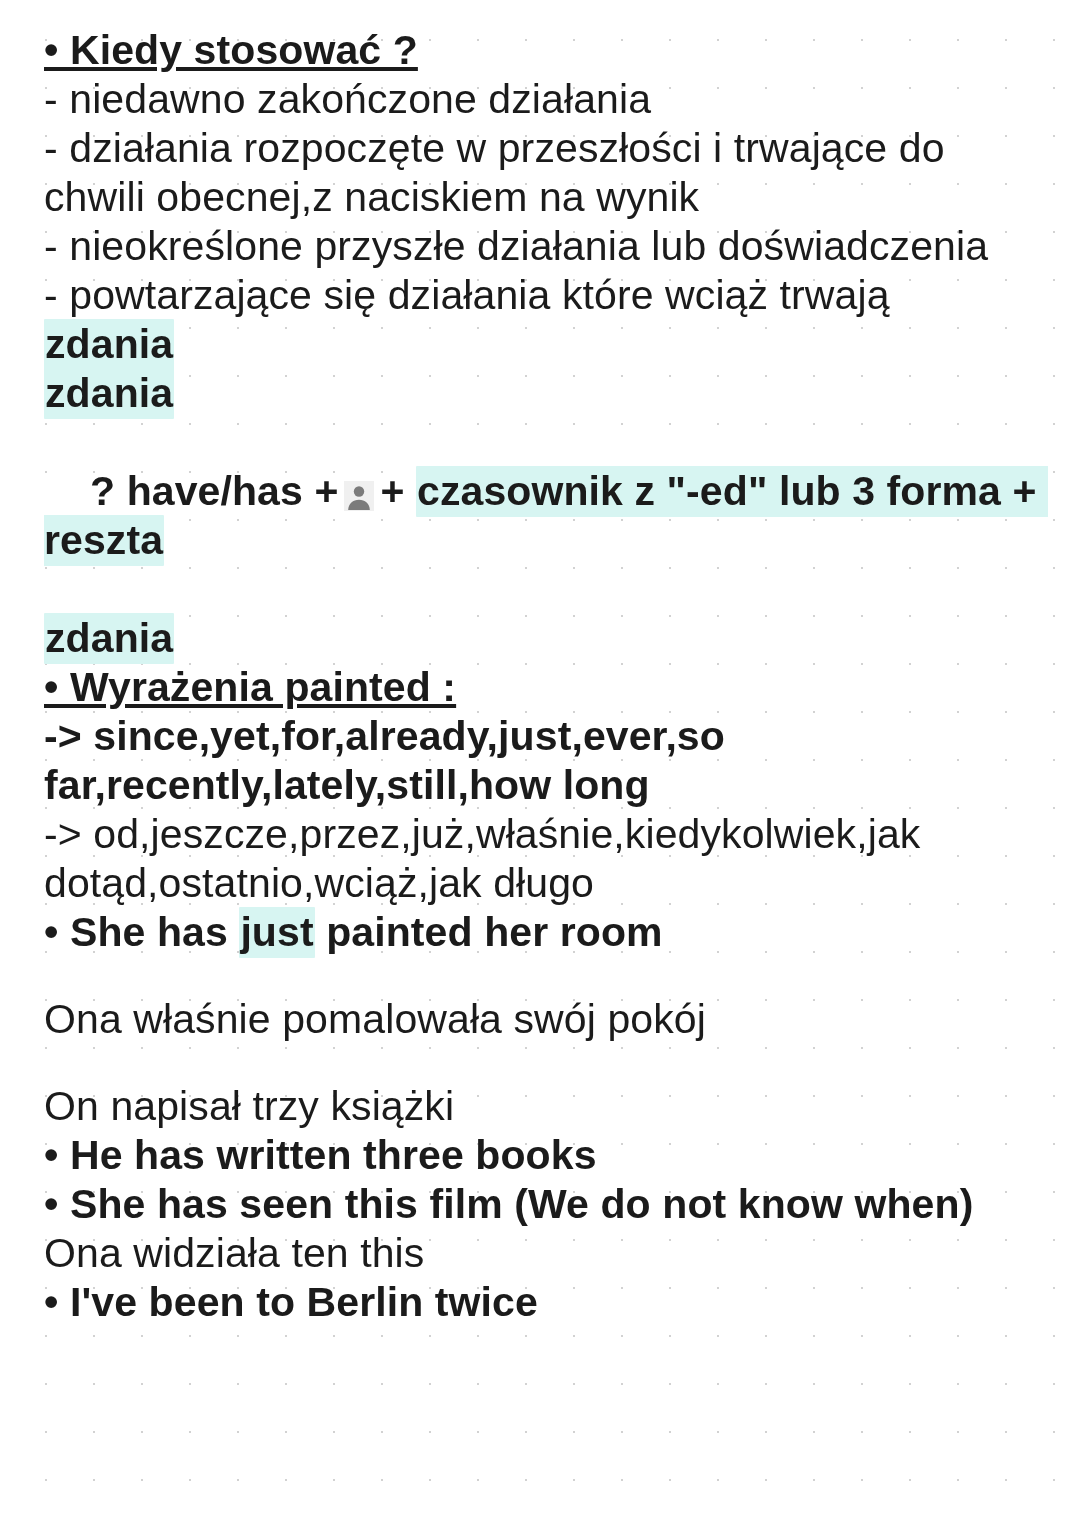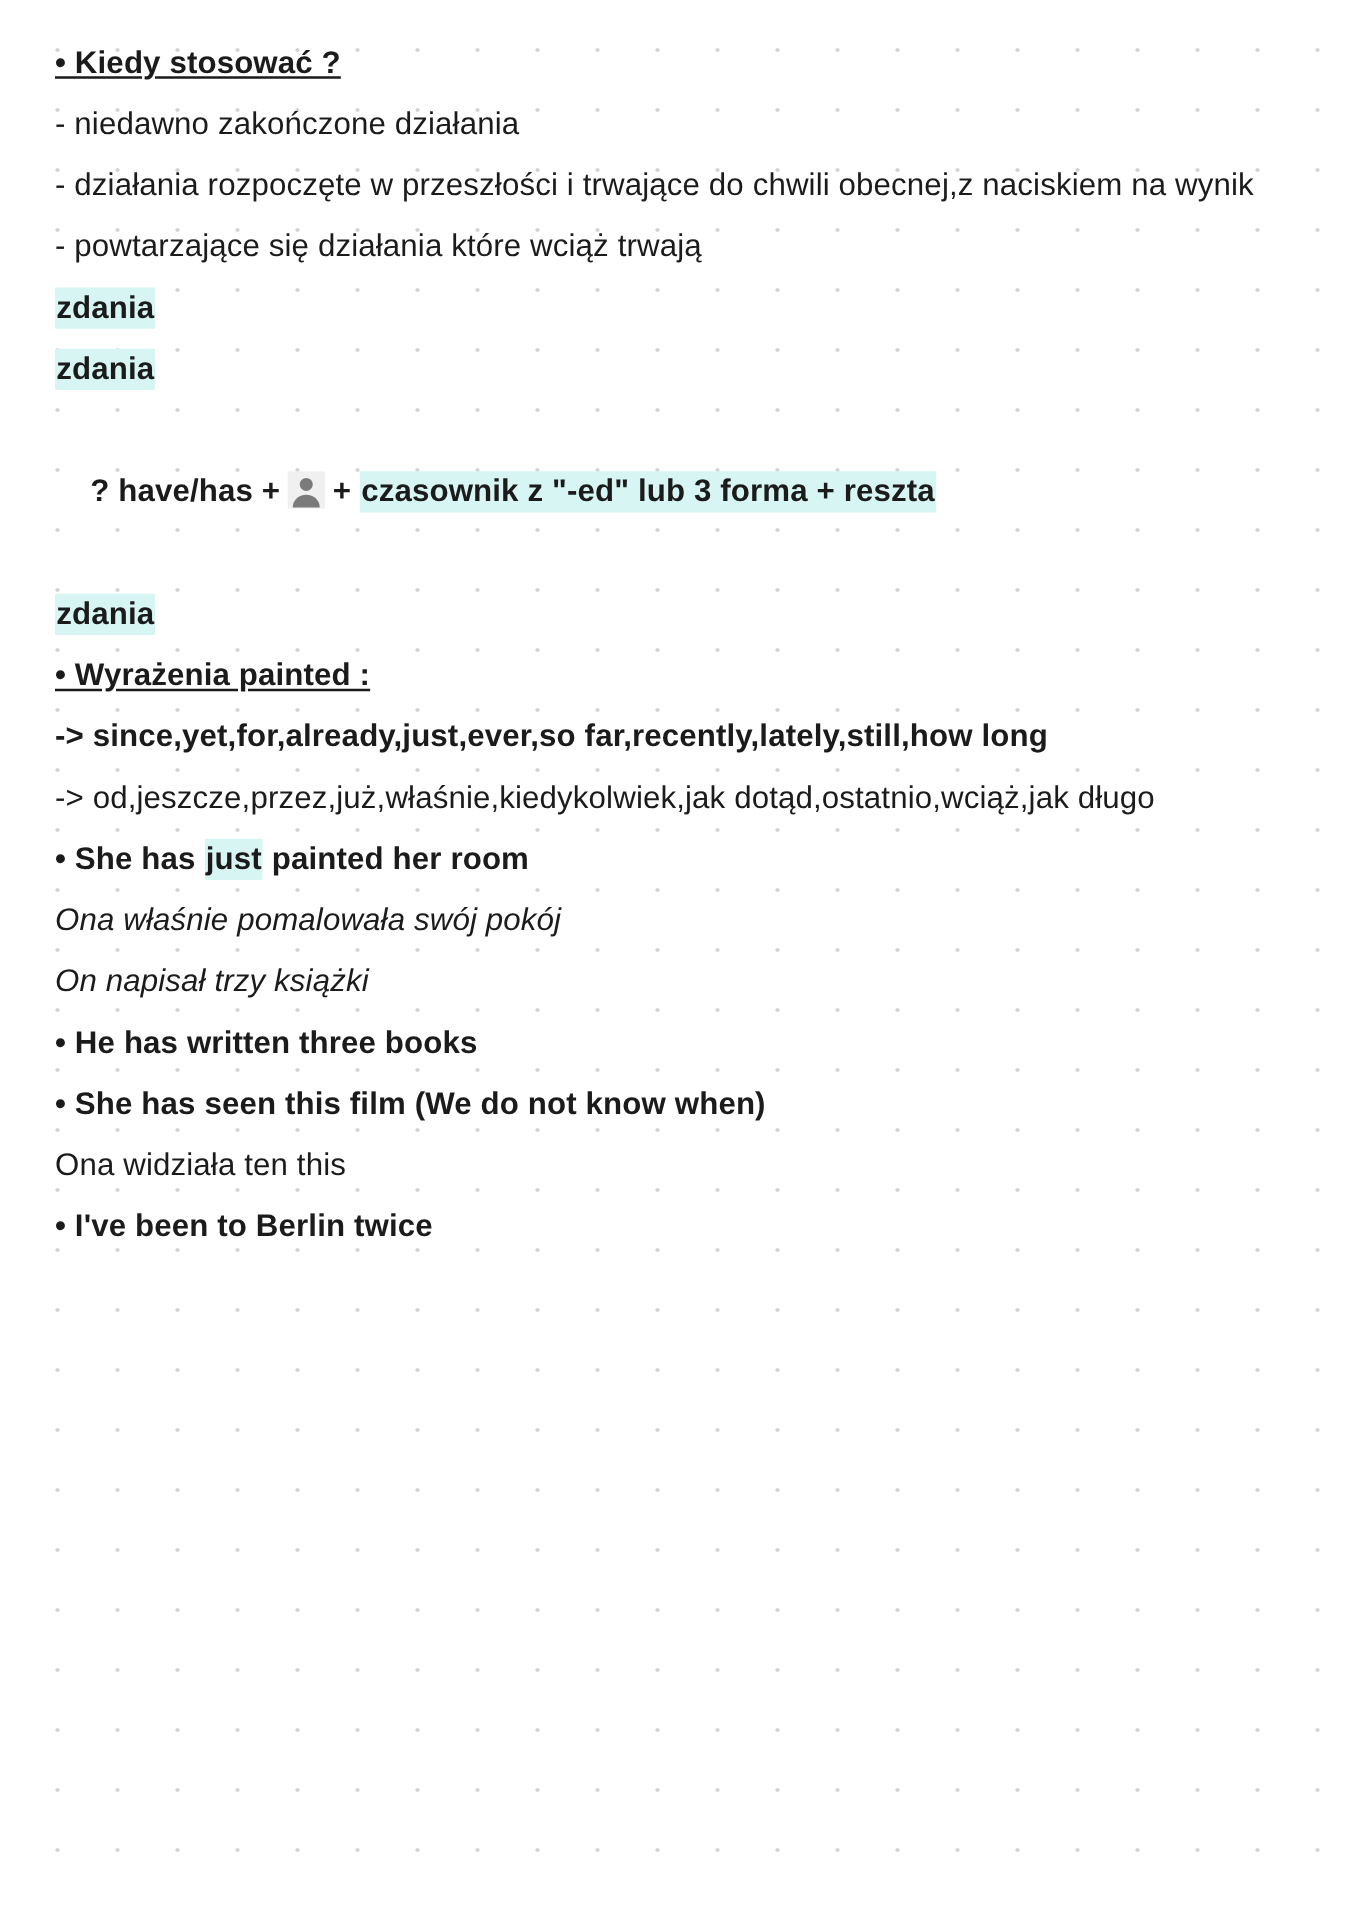--- a/index.html
+++ b/index.html
@@ -19,37 +19,37 @@
     overflow: hidden;
   }
   .page {
     position: relative;
     width: 1080px;
     height: 1526px;
     box-sizing: border-box;
     padding: 26px 40px 0 44px;
   }
   .line {
-    font-size: 25px;
+    font-size: 41px;
     line-height: 49px;
     letter-spacing: 0.1px;
     white-space: pre-wrap;
   }
   .heading {
     font-weight: bold;
   }
   .heading .u {
     text-decoration: underline;
     text-underline-offset: 3px;
   }
   .bold {
     font-weight: bold;
   }
   .italic {
-    font-style: italic;
+    margin-top: 38px;
   }
   .hl {
     background-color: #d7f5f2;
     padding: 2px 1px 3px 1px;
     border-radius: 1px;
   }
   .avatar {
     display: inline-block;
     width: 30px;
     height: 30px;
@@ -59,20 +59,21 @@
   .avatar svg { display: block; }
 </style>
 </head>
 <body>
 
 <div class="page">
 
   <div class="line heading"><span class="u">• Kiedy stosować ?</span></div>
   <div class="line">- niedawno zakończone działania</div>
   <div class="line">- działania rozpoczęte w przeszłości i trwające do chwili obecnej,z naciskiem na wynik</div>
+  <div class="line">- nieokreślone przyszłe działania lub doświadczenia</div>
   <div class="line">- powtarzające się działania które wciąż trwają</div>
 
 
   <div class="line bold"><span class="hl">zdania</span></div>
 
   <div class="line bold"><span class="hl">zdania</span></div>
 
   <div class="line bold">
     <span>?</span> <span>have/has +</span><span class="avatar"><svg width="30" height="30" viewBox="0 0 30 30">
           <rect x="0" y="0" width="30" height="30" fill="#f0f0f0"></rect>

